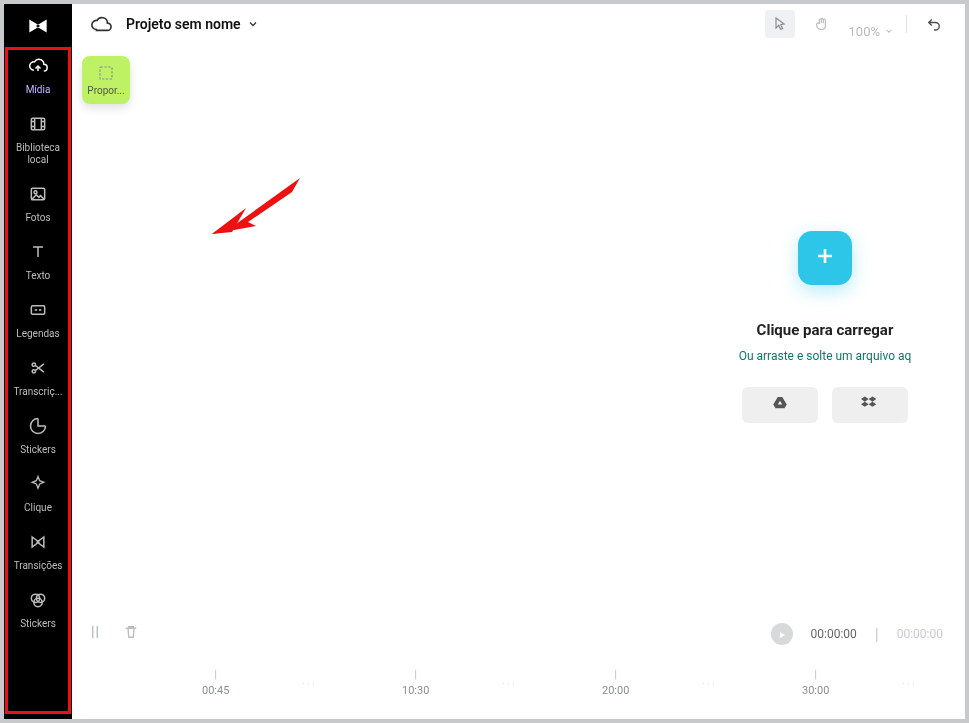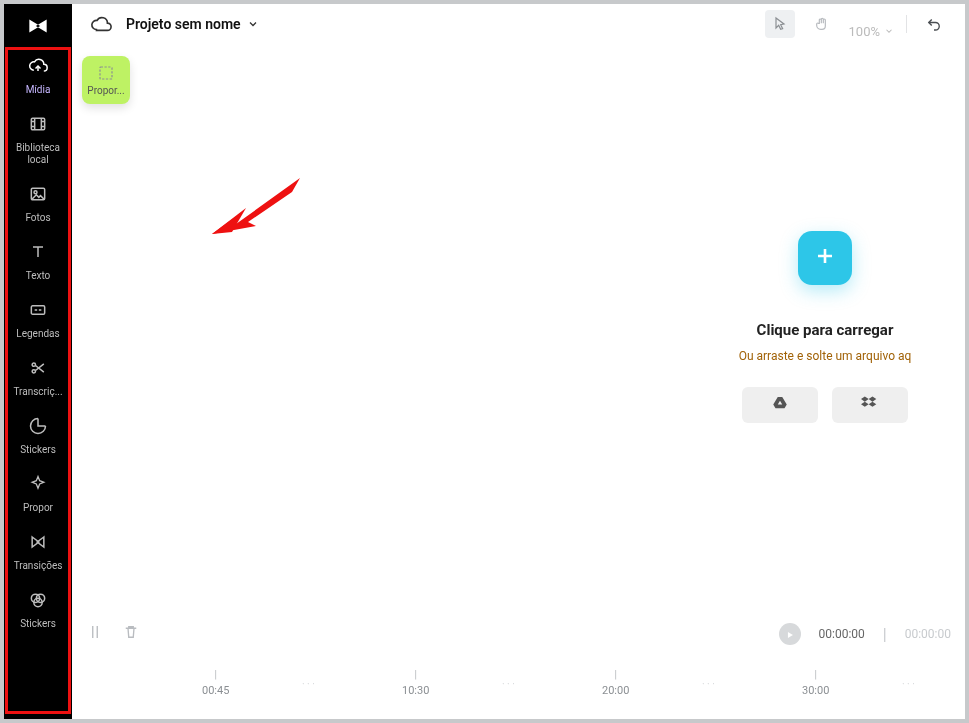--- a/index.html
+++ b/index.html
@@ -38,27 +38,27 @@
   .prop-chip { position:absolute; left:10px; top:12px; width:48px; height:48px; border-radius:8px; background:#bef264; box-shadow:0 4px 10px rgba(0,0,0,0.12); display:flex; flex-direction:column; align-items:center; justify-content:center; gap:1px; font-size:10px; color:#555; }
   .prop-chip svg { width:18px; height:18px; }
   .prop-chip .plabel { max-width:42px; overflow:hidden; text-overflow:ellipsis; white-space:nowrap; }
 
   .red-arrow { position:absolute; left:140px; top:130px; }
 
   .upload-zone { position:absolute; right:0; top:0; height:100%; width:280px; display:flex; flex-direction:column; align-items:center; justify-content:center; gap:10px; }
   .plus-btn { width:54px; height:54px; border-radius:14px; background:#2dc6e8; display:flex; align-items:center; justify-content:center; box-shadow:0 6px 18px rgba(45,198,232,0.35); cursor:pointer; }
   .plus-btn svg { width:24px; height:24px; }
   .upload-title { font-size:15px; font-weight:700; color:#222; margin-top:26px;}
-  .upload-sub { font-size:12px; color:#a16207; }
+  .upload-sub { font-size:12px; color:#0f766e; }
   .drive-row { display:flex; gap:14px; margin-top:14px; }
   .drive-btn { width:76px; height:36px; border-radius:6px; background:#efefef; display:flex; align-items:center; justify-content:center; cursor:pointer;}
   .drive-btn svg { width:18px; height:18px; }
 
   
-  .timeline { position:absolute; left:68px; right:0; bottom:0; height:110px; background:#fff; border-top:0; }
+  .timeline { position:absolute; left:68px; right:8px; bottom:0; height:110px; background:#fff; border-top:0; }
   .t-toolbar { height:50px; display:flex; align-items:center; padding:0 14px; gap:18px; color:#9aa0a6; }
   .t-spacer { flex:1; }
   .play-btn { width:22px; height:22px; border-radius:50%; background:#d7d9db; display:flex; align-items:center; justify-content:center; }
   .time-cur { font-size:12px; color:#666; }
   .time-dur { font-size:12px; color:#c8cbce; }
   .ruler { position:relative; height:50px; overflow:hidden; }
   .ruler-tick { position:absolute; top:10px; bottom:0; display:flex; flex-direction:column; align-items:center; gap:4px; color:#8b8f93; font-size:11px; }
   .ruler-tick .mark { font-size:10px; color:#b4b8bb;}
   .ruler-minor { position:absolute; top:20px; color:#d3d6d8; font-size:10px; }
   .edge-fade { position:absolute; right:0; top:0; bottom:0; width:18px; background:linear-gradient(90deg, rgba(255,255,255,0), #fff); pointer-events:none;}
@@ -147,21 +147,21 @@
       </span>
       <span class="label">Stickers</span>
     </div>
 
     <div class="side-item">
       <span>
         <svg viewBox="0 0 24 24" stroke-width="1.6">
             <path d="M12 3l2 5 5 2-5 2-2 5-2-5-5-2 5-2z"></path>
           </svg>
       </span>
-      <span class="label">Propor</span>
+      <span class="label">Clique</span>
     </div>
 
     <div class="side-item">
       <span>
         <svg viewBox="0 0 24 24" stroke-width="1.8">
             <path d="M5 6l8 6-8 6zM19 6l-8 6 8 6z"></path>
           </svg>
       </span>
       <span class="label">Transições</span>
     </div>

